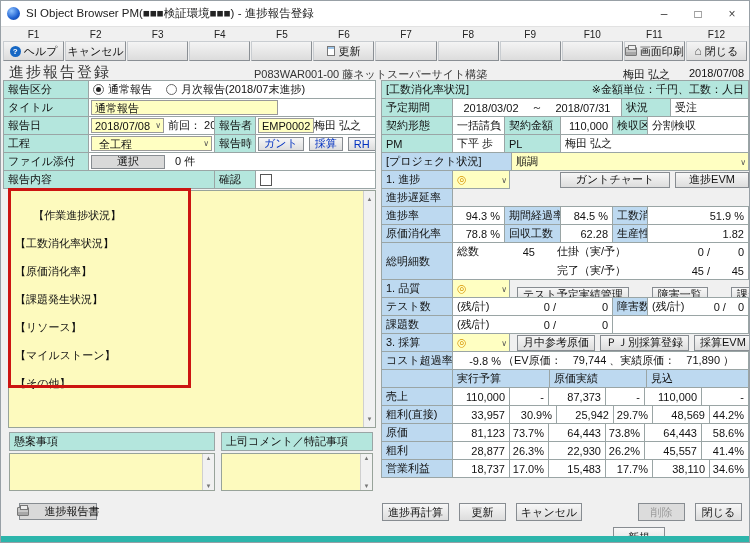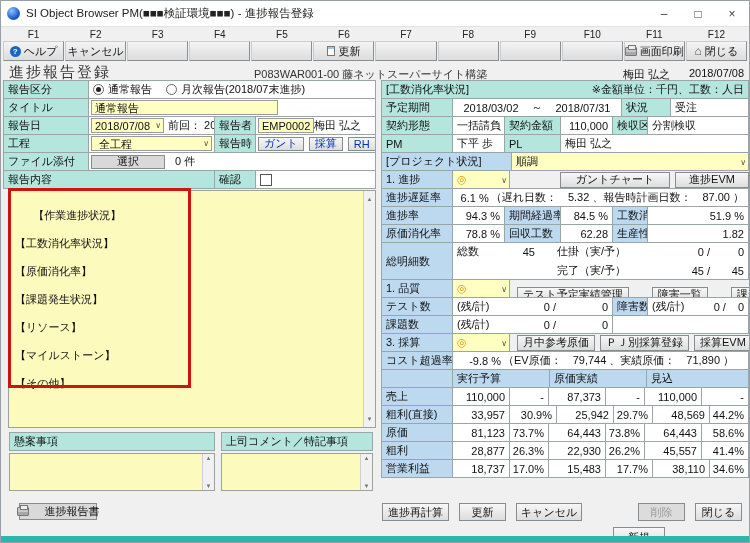--- a/index.html
+++ b/index.html
@@ -343,24 +343,20 @@
         <span class="arr">∨</span>
       </div>
       <div class="cell nob fx1" style="justify-content:flex-end;gap:5px;padding-right:0;">
         <span class="btn" style="width:110px;">ガントチャート</span>
         <span class="btn" style="width:74px;">進捗EVM</span>
       </div>
     </div>
 
     <div class="row">
       <div class="cell blue w72">進捗遅延率</div>
-      <div class="cell white fx1">
-        <span style="width:40px;text-align:right;margin-right:2px;">6.1 %</span>
-        <span>（遅れ日数：　5.32 、報告時計画日数：　87.00 ）</span>
-      </div>
     </div>
 
     <div class="row">
       <div class="cell blue w72">進捗率</div>
       <div class="cell white w53 num">94.3 %</div>
       <div class="cell blue w57">期間経過率</div>
       <div class="cell white w53 num">84.5 %</div>
       <div class="cell blue w54">工数消化率</div>
       <div class="cell white fx1 num">51.9 %</div>
     </div>

